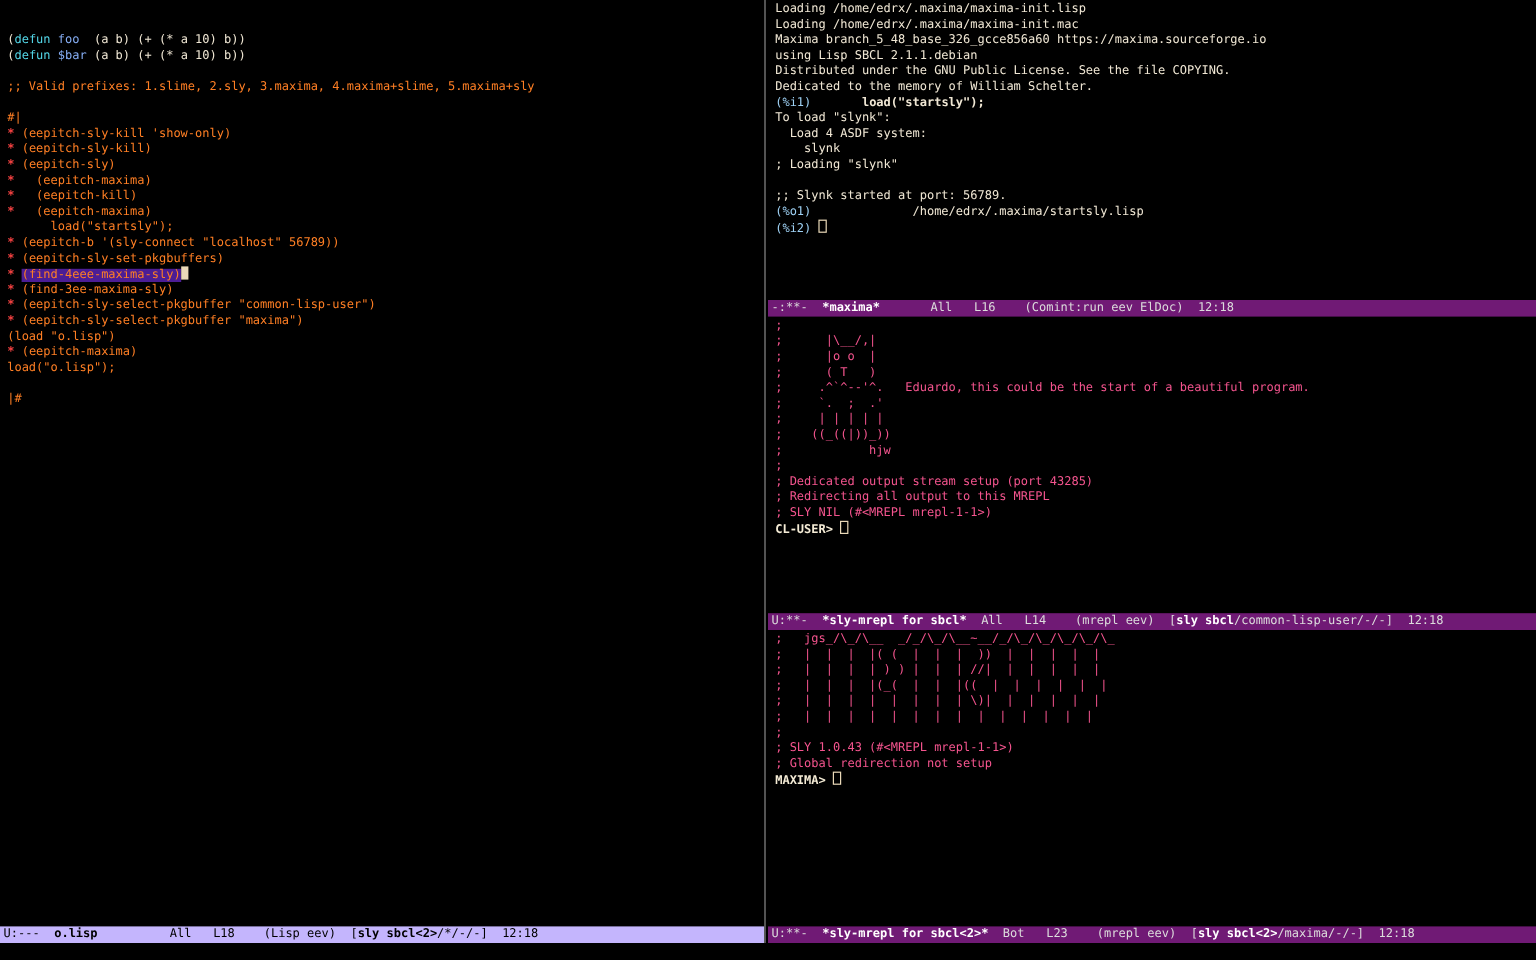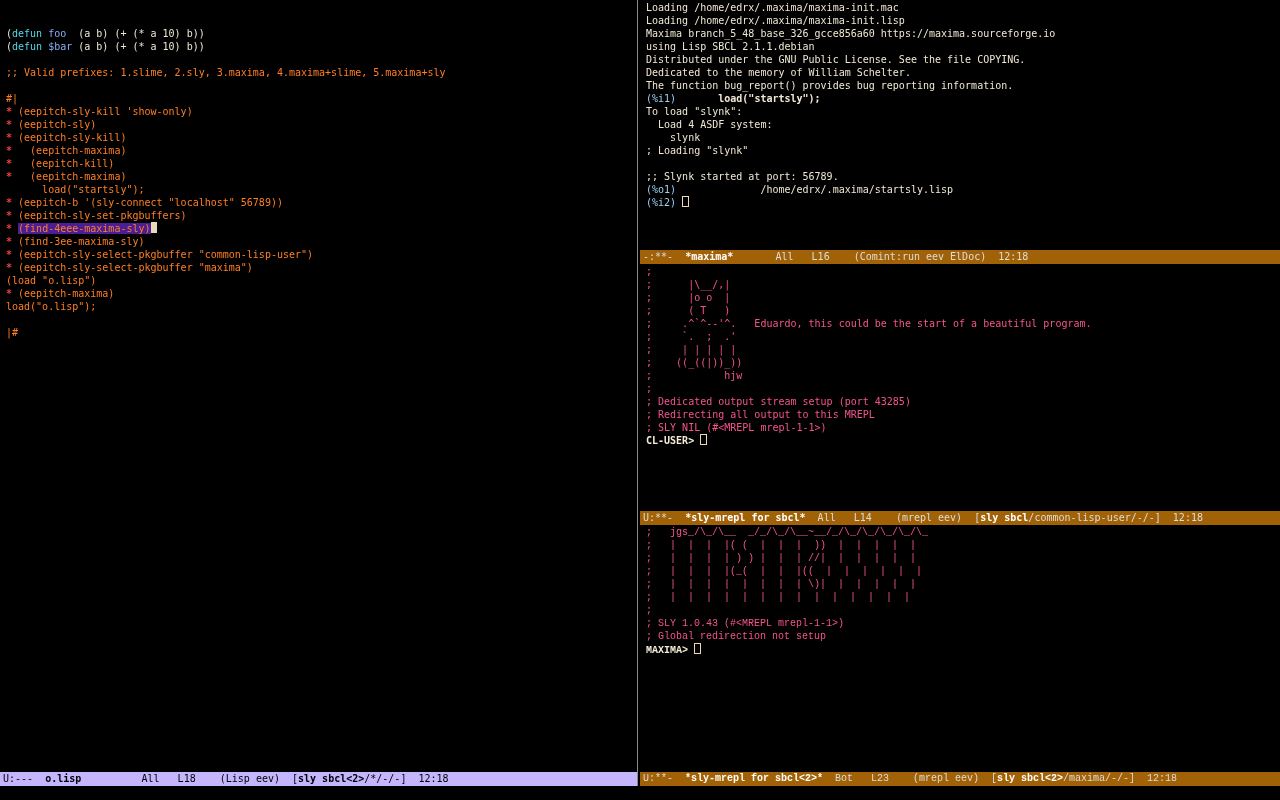--- a/index.html
+++ b/index.html
@@ -5,40 +5,40 @@
   html,body{margin:0;padding:0;background:#000;}
   #screen{
     position:relative;width:1280px;height:800px;background:#000;overflow:hidden;
     font-family:"DejaVu Sans Mono","Liberation Mono",monospace;
     font-size:10px;line-height:13px;color:#f0e7d4;
   }
   .win{position:absolute;display:flex;flex-direction:column;overflow:hidden;}
   #win-left  {left:0;   top:0;    width:637px;height:786px;}
   #win-maxima{left:640px;top:0;   width:640px;height:264px;}
   #win-mrepl1{left:640px;top:264px;width:640px;height:261px;}
-  #win-mrepl2{left:640px;top:525px;width:640px;height:261px;font-family:Liberation Mono, monospace;}
+  #win-mrepl2{left:640px;top:525px;width:640px;height:261px;}
   .buffer-lines{flex:1;overflow:hidden;padding:1px 0 0 6px;}
   .line{height:13px;white-space:pre;}
   
   .st-d {color:#f0e7d4;}
   .st-k {color:#53d7e8;}
   .st-f {color:#86aef5;}
   .st-c {color:#ff7f24;}
   .st-r {color:#f14040;font-weight:bold;}
   .st-h {background:#4c1d95;}
   .st-l {color:#9fd2f5;}
   .st-b {color:#f0e7d4;font-weight:bold;}
   .st-p {color:#f4548e;}
   .st-pr{color:#f5ecd6;font-weight:bold;}
   .st-n {}
   .st-bd{font-weight:bold;}
   
   .modeline{height:14px;line-height:14px;white-space:pre;padding-left:3px;flex:none;}
   .ml-active  {background:#c4b5fd;color:#000;}
-  .ml-inactive{background:#a16207;color:#dcdcdc;}
+  .ml-inactive{background:#701a75;color:#dcdcdc;}
   .ml-inactive .st-bd{color:#ffffff;}
   
   .cursor-block{display:inline-block;width:6px;height:11px;background:#ead9b8;vertical-align:-1px;}
   .cursor-hollow{display:inline-block;width:5px;height:9px;border:1px solid #ead9b8;vertical-align:-1px;}
   
   #vdivider{position:absolute;left:637px;top:0;width:3px;height:786px;background:#000;border-left:1px solid #8a8a8a;}
   #echo-area{position:absolute;left:0;top:786px;width:1280px;height:14px;background:#000;}
 </style>
 </head>
 <body>
@@ -48,22 +48,22 @@
     <div class="buffer-lines">
         <div class="line"> </div>
         <div class="line"> </div>
         <div class="line"><span class="st-d">(</span><span class="st-k">defun</span><span class="st-d"> </span><span class="st-f">foo</span><span class="st-d">  (a b) (+ (* a 10) b))</span></div>
         <div class="line"><span class="st-d">(</span><span class="st-k">defun</span><span class="st-d"> </span><span class="st-f">$bar</span><span class="st-d"> (a b) (+ (* a 10) b))</span></div>
         <div class="line"> </div>
         <div class="line"><span class="st-c">;; Valid prefixes: 1.slime, 2.sly, 3.maxima, 4.maxima+slime, 5.maxima+sly</span></div>
         <div class="line"> </div>
         <div class="line"><span class="st-c">#|</span></div>
         <div class="line"><span class="st-r">*</span><span class="st-c"> (eepitch-sly-kill 'show-only)</span></div>
+        <div class="line"><span class="st-r">*</span><span class="st-c"> (eepitch-sly-kill)</span></div>
         <div class="line"><span class="st-r">*</span><span class="st-c"> (eepitch-sly)</span></div>
-        <div class="line"><span class="st-r">*</span><span class="st-c"> (eepitch-sly-kill)</span></div>
         <div class="line"><span class="st-r">*</span><span class="st-c">   (eepitch-maxima)</span></div>
         <div class="line"><span class="st-r">*</span><span class="st-c">   (eepitch-kill)</span></div>
         <div class="line"><span class="st-r">*</span><span class="st-c">   (eepitch-maxima)</span></div>
         <div class="line"><span class="st-c">      load("startsly");</span></div>
         <div class="line"><span class="st-r">*</span><span class="st-c"> (eepitch-b '(sly-connect "localhost" 56789))</span></div>
         <div class="line"><span class="st-r">*</span><span class="st-c"> (eepitch-sly-set-pkgbuffers)</span></div>
         <div class="line"><span class="st-r">*</span><span class="st-c"> </span><span class="st-c st-h">(find-4eee-maxima-sly)</span><span class="cursor-block"></span></div>
         <div class="line"><span class="st-r">*</span><span class="st-c"> (find-3ee-maxima-sly)</span></div>
         <div class="line"><span class="st-r">*</span><span class="st-c"> (eepitch-sly-select-pkgbuffer "common-lisp-user")</span></div>
         <div class="line"><span class="st-r">*</span><span class="st-c"> (eepitch-sly-select-pkgbuffer "maxima")</span></div>
@@ -73,27 +73,26 @@
         <div class="line"> </div>
         <div class="line"><span class="st-c">|#</span></div>
       </div>
     <div class="modeline ml-active"><span class="st-n">U:---  </span><span class="st-bd">o.lisp</span><span class="st-n">          All   L18    (Lisp eev)  [</span><span class="st-bd">sly sbcl&lt;2&gt;</span><span class="st-n">/*/-/-]  12:18</span></div>
   </div>
 
   <div id="vdivider"></div>
 
   <div class="win" id="win-maxima">
     <div class="buffer-lines">
+        <div class="line"><span class="st-d">Loading /home/edrx/.maxima/maxima-init.lisp</span></div>
         <div class="line"><span class="st-d">Loading /home/edrx/.maxima/maxima-init.mac</span></div>
-        <div class="line"><span class="st-d">Loading /home/edrx/.maxima/maxima-init.lisp</span></div>
         <div class="line"><span class="st-d">Maxima branch_5_48_base_326_gcce856a60 https://maxima.sourceforge.io</span></div>
         <div class="line"><span class="st-d">using Lisp SBCL 2.1.1.debian</span></div>
         <div class="line"><span class="st-d">Distributed under the GNU Public License. See the file COPYING.</span></div>
         <div class="line"><span class="st-d">Dedicated to the memory of William Schelter.</span></div>
-        <div class="line"><span class="st-d">The function bug_report() provides bug reporting information.</span></div>
         <div class="line"><span class="st-l">(%i1)</span><span class="st-d">       </span><span class="st-b">load("startsly");</span></div>
         <div class="line"><span class="st-d">To load "slynk":</span></div>
         <div class="line"><span class="st-d">  Load 4 ASDF system:</span></div>
         <div class="line"><span class="st-d">    slynk</span></div>
         <div class="line"><span class="st-d">; Loading "slynk"</span></div>
         <div class="line"> </div>
         <div class="line"><span class="st-d">;; Slynk started at port: 56789.</span></div>
         <div class="line"><span class="st-l">(%o1)</span><span class="st-d">              /home/edrx/.maxima/startsly.lisp</span></div>
         <div class="line"><span class="st-l">(%i2)</span><span class="st-d"> </span><span class="cursor-hollow"></span></div>
       </div>

